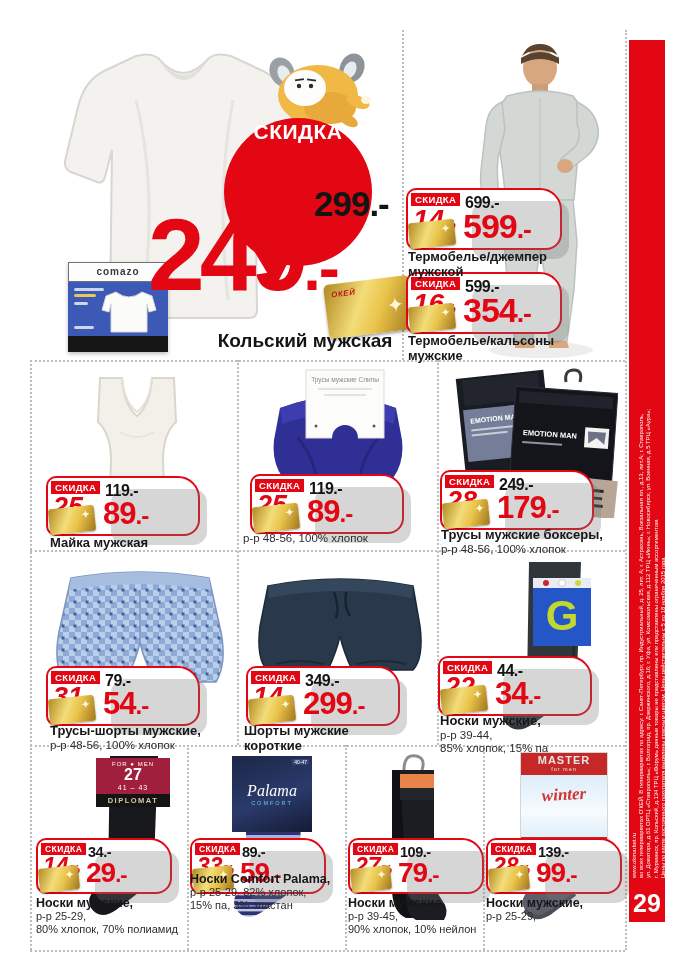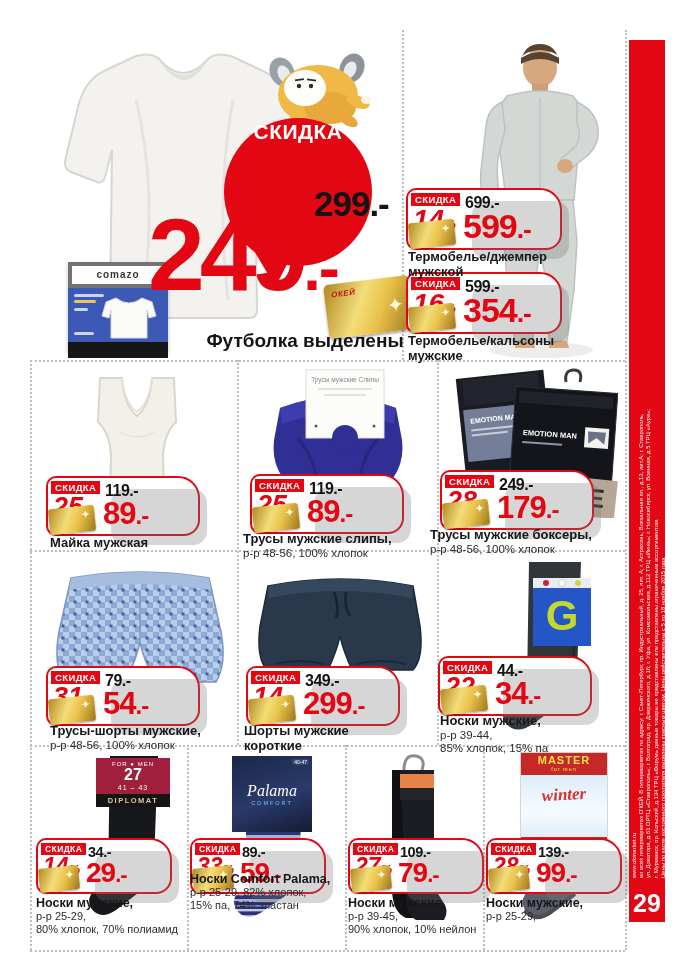--- a/index.html
+++ b/index.html
@@ -42,21 +42,21 @@
   .bub-word{font-size:21px;font-weight:700;letter-spacing:.5px;margin-top:2px}
   .old-hero{position:absolute;left:314px;top:184px;font-size:35px;font-weight:700;color:#141414;letter-spacing:-1px;z-index:3}
   .big-price{position:absolute;left:148px;top:204px;font-size:102px;font-weight:800;color:#e30613;line-height:1;letter-spacing:-5px;z-index:3}
   .big-price .sfx{font-size:.62em;letter-spacing:-2px}
   .hero-card{position:absolute;left:326px;top:280px;width:86px;height:54px;background:linear-gradient(115deg,#b8922a 5%,#f3dd7a 40%,#e9c34a 62%,#a97f22 95%);border-radius:5px;transform:rotate(-7deg);z-index:4;box-shadow:0 2px 3px rgba(0,0,0,.35);overflow:hidden}
   .okey{position:absolute;left:7px;top:6px;color:#c21a1a;font-weight:700;font-style:italic;font-size:8px;letter-spacing:.5px}
   .hero-card .gstar{font-size:20px;right:8px;top:18px}
   .hero-name{position:absolute;left:198px;top:330px;width:214px;text-align:center;font-size:19px;font-weight:700;color:#141416;z-index:3}
   
   .pkg{position:absolute;left:68px;top:262px;width:100px;height:90px;z-index:3;box-shadow:0 2px 4px rgba(0,0,0,.25)}
-  .pkg-top{height:18px;background:#fdfdfd;border:4px solid #737373;text-align:center;font-weight:700;font-size:10px;color:#3a3a3a;letter-spacing:1px;line-height:18px}
+  .pkg-top{height:18px;background:#fdfdfd;border:1px solid #737373;text-align:center;font-weight:700;font-size:10px;color:#3a3a3a;letter-spacing:1px;line-height:18px}
   .pkg-mid{height:54px;background:#3b59b5;position:relative}
   .pkg-mid .mini-line{position:absolute;left:6px;height:3px;background:rgba(255,255,255,.75);border-radius:2px}
   .pkg-bot{height:16px;background:#161616}
   
   .legal{position:absolute;left:629px;top:40px;width:36px;height:882px;background:#e30613}
   .legal-text{position:absolute;left:2px;right:2px;top:6px;bottom:44px;writing-mode:vertical-rl;transform:rotate(180deg);color:#fff;font-size:5.9px;line-height:1.22}
   .legal-text div{white-space:nowrap}
   .pagenum{position:absolute;bottom:4px;left:0;right:0;text-align:center;color:#fff;font-size:25px;font-weight:700}
   
   .gtag{position:absolute;background:#2456c8;text-align:center}
@@ -66,21 +66,21 @@
   .dip{position:absolute;width:74px;background:#a01f3c;color:#fff;text-align:center;z-index:2}
   .dip .r1{font-size:6px;letter-spacing:1px;padding-top:3px}
   .dip .r2{font-size:16px;font-weight:700;line-height:1.05}
   .dip .r3{font-size:7px;letter-spacing:1px}
   .dip .r4{background:#141414;color:#d9c9a2;font-size:7.5px;font-weight:700;letter-spacing:1.5px;margin-top:3px;padding:2px 0}
   .pal{position:absolute;width:80px;height:76px;background:linear-gradient(160deg,#1c2747,#2a3a6b 55%,#141b33);color:#fff;text-align:center;z-index:2}
   .pal .b{font-family:"Liberation Serif",serif;font-style:italic;font-size:16px;margin-top:26px}
   .pal .s{font-size:5.5px;letter-spacing:2px;color:#6fc6df}
   .pal .sz{position:absolute;right:3px;top:3px;font-size:5px;background:#39456f;padding:0 2px;border-radius:2px}
   .mas{position:absolute;width:86px;height:100px;background:#fff;border:1px solid #d5d5d5;z-index:2;text-align:center}
-  .mas .band{background:#c62828;color:#fde047;padding:2px 0 3px}
+  .mas .band{background:#c62828;color:#e5e5e5;padding:2px 0 3px}
   .mas .band .b{font-weight:700;font-size:11px;letter-spacing:1px;line-height:1}
   .mas .band .s{font-size:5.5px;letter-spacing:1px}
   .mas .scene{height:62px;background:linear-gradient(180deg,#dcedf8,#f7fbff 60%,#dfeef9);position:relative}
   .mas .scene .w{position:absolute;left:0;right:0;top:10px;font-family:"Liberation Serif",serif;font-style:italic;font-weight:700;color:#d23333;font-size:17px;transform:rotate(-3deg)}
   .mas .foot{height:6px;background:#c62828}
 </style>
 </head>
 <body>
 
 <div class="vline" style="left:402px;top:30px;height:330px"></div>
@@ -137,21 +137,21 @@
 <div class="bubble">
   <div class="bub-word">СКИДКА</div>
 </div>
 
 <div class="old-hero">299.-</div>
 <div class="big-price"><span>249</span><span class="sfx">.-</span></div>
 <div class="hero-card">
   <span class="okey">ОКЕЙ</span>
   <span class="gstar">✦</span>
 </div>
-<div class="hero-name">Футболка выделены</div>
+<div class="hero-name">Кольский мужская</div>
 
 <svg class="abs" style="left:455px;top:38px" width="168" height="322" viewBox="0 0 168 322">
   <ellipse cx="86" cy="312" rx="52" ry="8" fill="#ededed"></ellipse>
   <ellipse cx="85" cy="30" rx="17" ry="19" fill="#d7a77f"></ellipse>
   <path d="M66 22 Q70 6 85 6 Q100 6 104 22 Q105 14 85 12 Q66 14 66 22 Z" fill="#57432f"></path>
   <path d="M66 20 Q85 8 104 20 L104 26 Q85 16 66 26 Z" fill="#57432f"></path>
   <rect x="77" y="46" width="16" height="12" fill="#cf9d76"></rect>
   <path d="M52 58 Q85 48 118 58 L124 66 Q128 102 122 128 L119 162 L51 162 L47 128 Q42 102 46 66 Z" fill="#d3d8d5" stroke="#bcc2bf" stroke-width="1.5"></path>
   <path d="M47 64 Q33 70 31 88 L26 132 Q24 152 31 166 L45 162 Q41 140 43 120 L50 92 Z" fill="#d3d8d5" stroke="#bcc2bf" stroke-width="1.5"></path>
   <ellipse cx="37" cy="172" rx="8" ry="9" fill="#d7a77f"></ellipse>
@@ -226,21 +226,20 @@
   <div class="flap"></div>
   <div class="skid">СКИДКА</div>
   <div class="pct"><span>25</span><span class="ps">%</span></div>
   <div class="gcard">
       <span class="gstar">✦</span>
     </div>
   <div class="told">119.-</div>
   <div class="tnew"><span>89</span><span class="sfx">.-</span></div>
 </div>
 <div class="cap" style="left:243px;top:532px;width:190px">
-  <div class="nm">Трусы мужские слипы,</div>
   <div class="dt">р-р 48-56, 100% хлопок</div>
 </div>
 
 <svg class="abs" style="left:446px;top:366px" width="172" height="152" viewBox="0 0 172 152">
   <g transform="rotate(-6 60 70)">
     <rect x="16" y="8" width="88" height="122" fill="#1a1c24"></rect>
     <rect x="20" y="40" width="80" height="52" fill="#757e98"></rect>
     <text x="26" y="54" font-size="7" fill="#fff" font-weight="bold">EMOTION MAN</text>
     <rect x="26" y="60" width="44" height="2" fill="#c9cdd8"></rect>
     <rect x="26" y="65" width="36" height="2" fill="#c9cdd8"></rect>
@@ -263,21 +262,21 @@
 <div class="tag" style="left:440px;top:470px">
   <div class="flap"></div>
   <div class="skid">СКИДКА</div>
   <div class="pct"><span>28</span><span class="ps">%</span></div>
   <div class="gcard">
       <span class="gstar">✦</span>
     </div>
   <div class="told">249.-</div>
   <div class="tnew"><span>179</span><span class="sfx">.-</span></div>
 </div>
-<div class="cap" style="left:430px;top:528px;width:185px">
+<div class="cap" style="left:441px;top:528px;width:185px">
   <div class="nm">Трусы мужские боксеры,</div>
   <div class="dt">р-р 48-56, 100% хлопок</div>
 </div>
 
 <svg class="abs" style="left:45px;top:560px" width="190" height="145" viewBox="0 0 190 145">
   <defs>
     <pattern id="plaid" width="12" height="12" patternUnits="userSpaceOnUse">
       <rect width="12" height="12" fill="#b9cee9"></rect>
       <rect width="6" height="6" fill="#8fa9d6"></rect>
       <rect x="6" y="6" width="6" height="6" fill="#8fa9d6"></rect>
@@ -398,21 +397,21 @@
   <div class="pct"><span>33</span><span class="ps">%</span></div>
   <div class="gcard">
       <span class="gstar">✦</span>
     </div>
   <div class="told">89.-</div>
   <div class="tnew"><span>59</span><span class="sfx">.-</span></div>
 </div>
 <div class="cap cap--sm" style="left:190px;top:872px;width:152px">
   <div class="nm">Носки Comfort Palama,</div>
   <div class="dt">р-р 25-29, 82% хлопок,</div>
-  <div class="dt">15% па, 74% эластан</div>
+  <div class="dt">15% па, 3% эластан</div>
 </div>
 
 <svg class="abs" style="left:362px;top:748px" width="100" height="180" viewBox="0 0 100 180">
   <path d="M42 22 Q42 6 54 8 Q64 10 60 22" stroke="#8c8c8c" stroke-width="3" fill="none"></path>
   <path d="M30 22 L66 22 L64 120 Q63 140 72 150 Q80 160 74 170 L44 170 Q30 164 30 140 Z" fill="#101114"></path>
   <path d="M38 22 L72 22 L72 124 Q72 142 80 152 Q88 162 82 172 L54 172 Q42 166 44 140 L40 60 Z" fill="#1b1d22"></path>
   <rect x="38" y="26" width="34" height="26" fill="#e8834a"></rect>
   <rect x="38" y="40" width="34" height="12" fill="#23252c"></rect>
 </svg>
 <div class="tag tag--sm" style="left:348px;top:838px">

